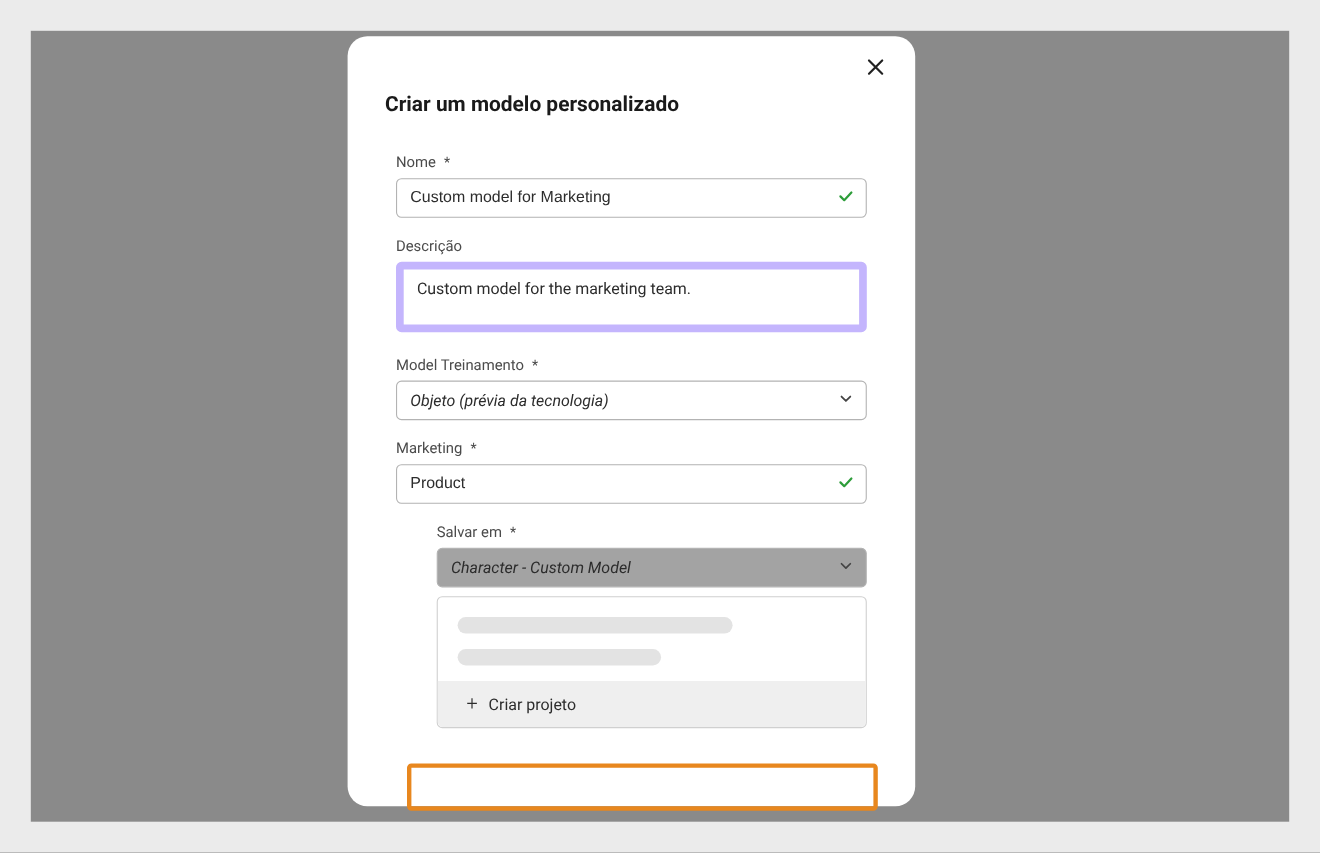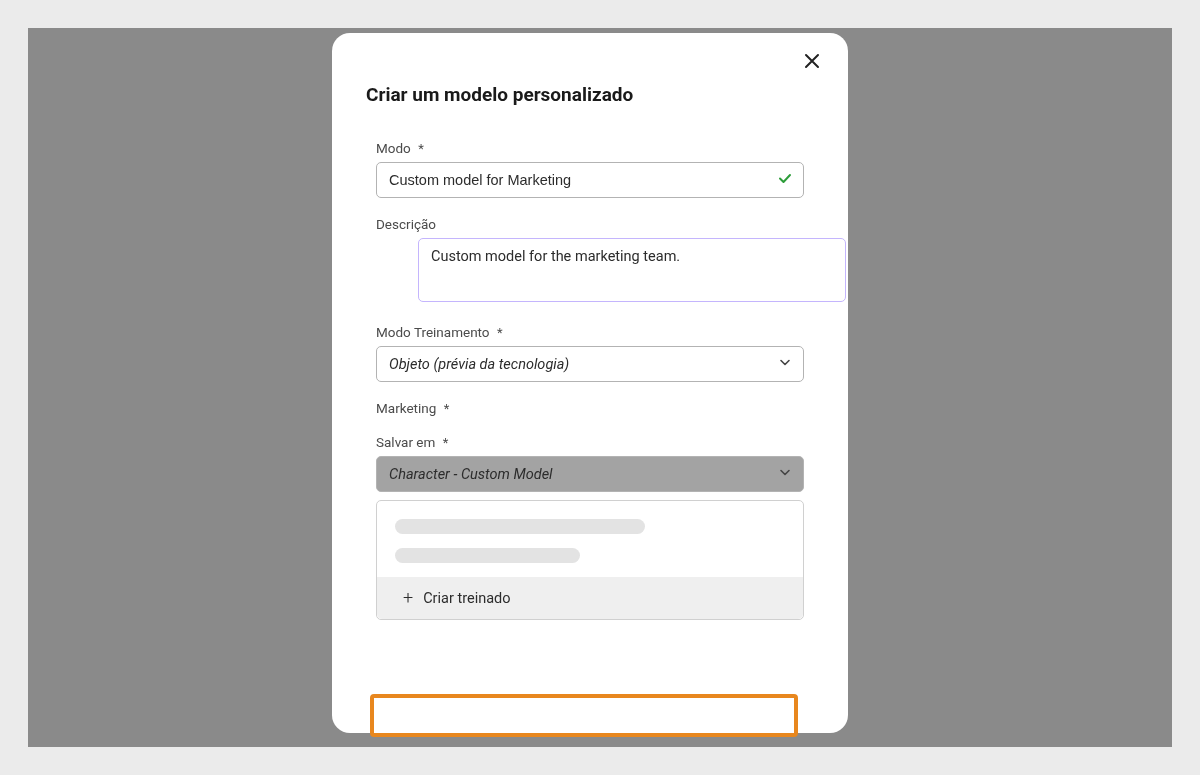--- a/index.html
+++ b/index.html
@@ -14,21 +14,21 @@
   .backdrop {
     position: absolute;
     left: 28px;
     top: 28px;
     right: 28px;
     bottom: 28px;
     background: #8a8a8a;
   }
   .modal {
     position: absolute;
-    left: 332px;
+    left: 316px;
     top: 33px;
     width: 516px;
     background: #fff;
     border-radius: 18px;
     padding: 28px 0 20px 0;
     height: 700px;
   }
   .close-btn {
     position: absolute;
     top: 18px;
@@ -74,31 +74,30 @@
     border-radius: 5px;
     padding: 0 34px 0 12px;
     font-size: 14.5px;
     color: #2c2c2c;
     background: #fff;
     outline: none;
   }
   .textarea {
     width: 100%;
     height: 64px;
-    border: 1px solid #c4b5fd;
+    border: 7px solid #c4b5fd;
     border-radius: 5px;
     padding: 8px 12px;
     font-size: 14.5px;
     color: #2c2c2c;
     background: #fff;
     outline: none;
     resize: none;
     font-family: inherit;
     line-height: 1.4;
-    margin-left: 42px;
   }
   .select {
     width: 100%;
     height: 36px;
     border: 1px solid #b3b3b3;
     border-radius: 5px;
     padding: 0 34px 0 12px;
     font-size: 14.5px;
     color: #2c2c2c;
     background: #fff;
@@ -183,80 +182,88 @@
         <path d="M2 2 L14 14 M14 2 L2 14" stroke="#222" stroke-width="2" stroke-linecap="round"></path>
       </svg>
   </button>
 
   <h2 class="modal-title">Criar um modelo personalizado</h2>
 
   <div class="form">
 
     <div class="field">
       <label class="label">
-        <span>Modo</span>
+        <span>Nome</span>
         <span class="asterisk">*</span>
       </label>
       <div class="input-wrap">
         <input class="text-input" type="text" value="Custom model for Marketing" style="">
         <span class="check-icon">
           <svg width="14" height="14" viewBox="0 0 14 14">
               <path d="M2 7 L5.5 10.5 L12 3.5" stroke="#2d9d3a" stroke-width="2" fill="none" stroke-linecap="round" stroke-linejoin="round"></path>
             </svg>
         </span>
       </div>
     </div>
 
     <div class="field">
       <label class="label">Descrição</label>
       <textarea class="textarea" style="">Custom model for the marketing team.</textarea>
     </div>
 
     <div class="field">
       <label class="label">
-        <span>Modo Treinamento</span>
+        <span>Model Treinamento</span>
         <span class="asterisk">*</span>
       </label>
       <div class="select">
         <span>Objeto (prévia da tecnologia)</span>
         <span class="chevron">
           <svg width="12" height="12" viewBox="0 0 12 12">
               <path d="M2 4 L6 8 L10 4" stroke="#444" stroke-width="1.6" fill="none" stroke-linecap="round" stroke-linejoin="round"></path>
             </svg>
         </span>
       </div>
     </div>
 
     <div class="field">
       <label class="label">
         <span>Marketing</span>
         <span class="asterisk">*</span>
       </label>
-    </div>
-
-    <div class="field" style="margin-bottom:0;">
+      <div class="input-wrap">
+        <input class="text-input" type="text" value="Product" style="">
+        <span class="check-icon">
+          <svg width="14" height="14" viewBox="0 0 14 14">
+              <path d="M2 7 L5.5 10.5 L12 3.5" stroke="#2d9d3a" stroke-width="2" fill="none" stroke-linecap="round" stroke-linejoin="round"></path>
+            </svg>
+        </span>
+      </div>
+    </div>
+
+    <div class="field" style="margin-bottom:0;margin-left:37px;">
       <label class="label">
         <span>Salvar em</span>
         <span class="asterisk">*</span>
       </label>
       <div class="select gray">
         <span>Character - Custom Model</span>
         <span class="chevron">
           <svg width="12" height="12" viewBox="0 0 12 12">
               <path d="M2 4 L6 8 L10 4" stroke="#444" stroke-width="1.6" fill="none" stroke-linecap="round" stroke-linejoin="round"></path>
             </svg>
         </span>
       </div>
 
       <div class="dropdown-panel">
         <div class="placeholder-bar" style="width:250px;"></div>
         <div class="placeholder-bar" style="width:185px;"></div>
         <div class="create-proj">
           <span class="plus-icon">+</span>
-          <span>Criar treinado</span>
+          <span>Criar projeto</span>
         </div>
       </div>
     </div>
 
   </div>
 </div>
 
 <div class="highlight-box" style="left:370px; top:694px; width:428px; height:43px;"></div>
 
 </body></html>

